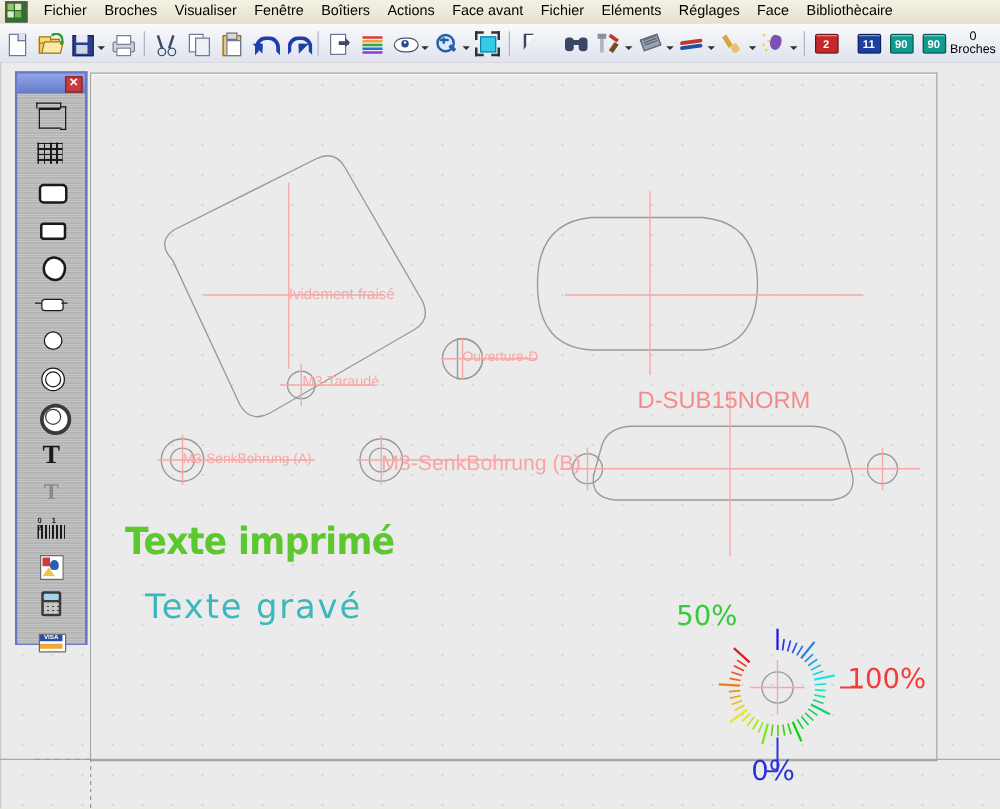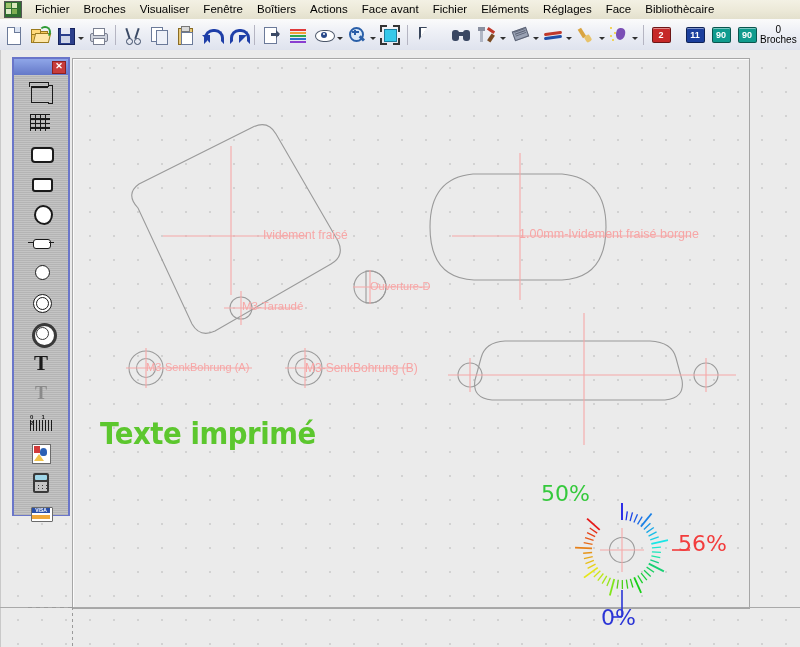--- a/index.html
+++ b/index.html
@@ -608,31 +608,32 @@
           <line x1="597.19" y1="483.14" x2="589.74" y2="478.08" stroke="hsl(6,80%,50%)" stroke-width="1.3"></line>
           <line x1="599.71" y1="479.93" x2="587.07" y2="468.55" stroke="hsl(0,80%,50%)" stroke-width="1.8"></line>
         </g>
       <g stroke-width="1.6" fill="none">
         <line x1="622" y1="540" x2="622" y2="567" stroke="#2b35d6"></line>
         <line x1="622" y1="567" x2="612" y2="567" stroke="#2b35d6"></line>
         <line x1="672" y1="500" x2="690" y2="500" stroke="#f23c3c"></line>
       </g>
     </svg>
 
-    <div class="dlabel" style="left:231px;top:178px;font-size:12px;margin-left:32px;">Ividement fraisé</div>
-    <div class="dlabel" style="left:519px;top:177px;font-size:12.5px;">1.00mm-Ividement fraisé borgne</div>
+    <div class="dlabel" style="left:231px;top:178px;font-size:12px;">Ividement fraisé</div>
     <div class="dlabel" style="left:242px;top:250px;font-size:11.5px;">M3-Taraudé</div>
     <div class="dlabel" style="left:370px;top:230px;font-size:11px;">Ouverture-D</div>
     <div class="dlabel" style="left:146px;top:311px;font-size:11px;">M3-SenkBohrung (A)</div>
-    <div class="dlabel" style="left:305px;top:311px;font-size:12px;">M3-SenkBohrung (B)</div>
+    <div class="dlabel" style="left:305px;top:311px;font-size:17px;">M3-SenkBohrung (B)</div>
+    <div class="dlabel" style="left:510px;top:260px;font-size:19px;color:#f58a8a;">D-SUB15NORM</div>
 
     <div class="txt-print">Texte imprimé</div>
+    <div class="txt-grav">Texte gravé</div>
 
     <div class="g-lbl g-50">50%</div>
-    <div class="g-lbl g-100">56%</div>
+    <div class="g-lbl g-100">100%</div>
     <div class="g-lbl g-0">0%</div>
 
     <div class="palette">
       <div class="palette-title">
         <div class="palette-close">✕</div>
       </div>
       <div class="palette-body">
 
         <div class="ptool">
           <span class="pic p-board">

